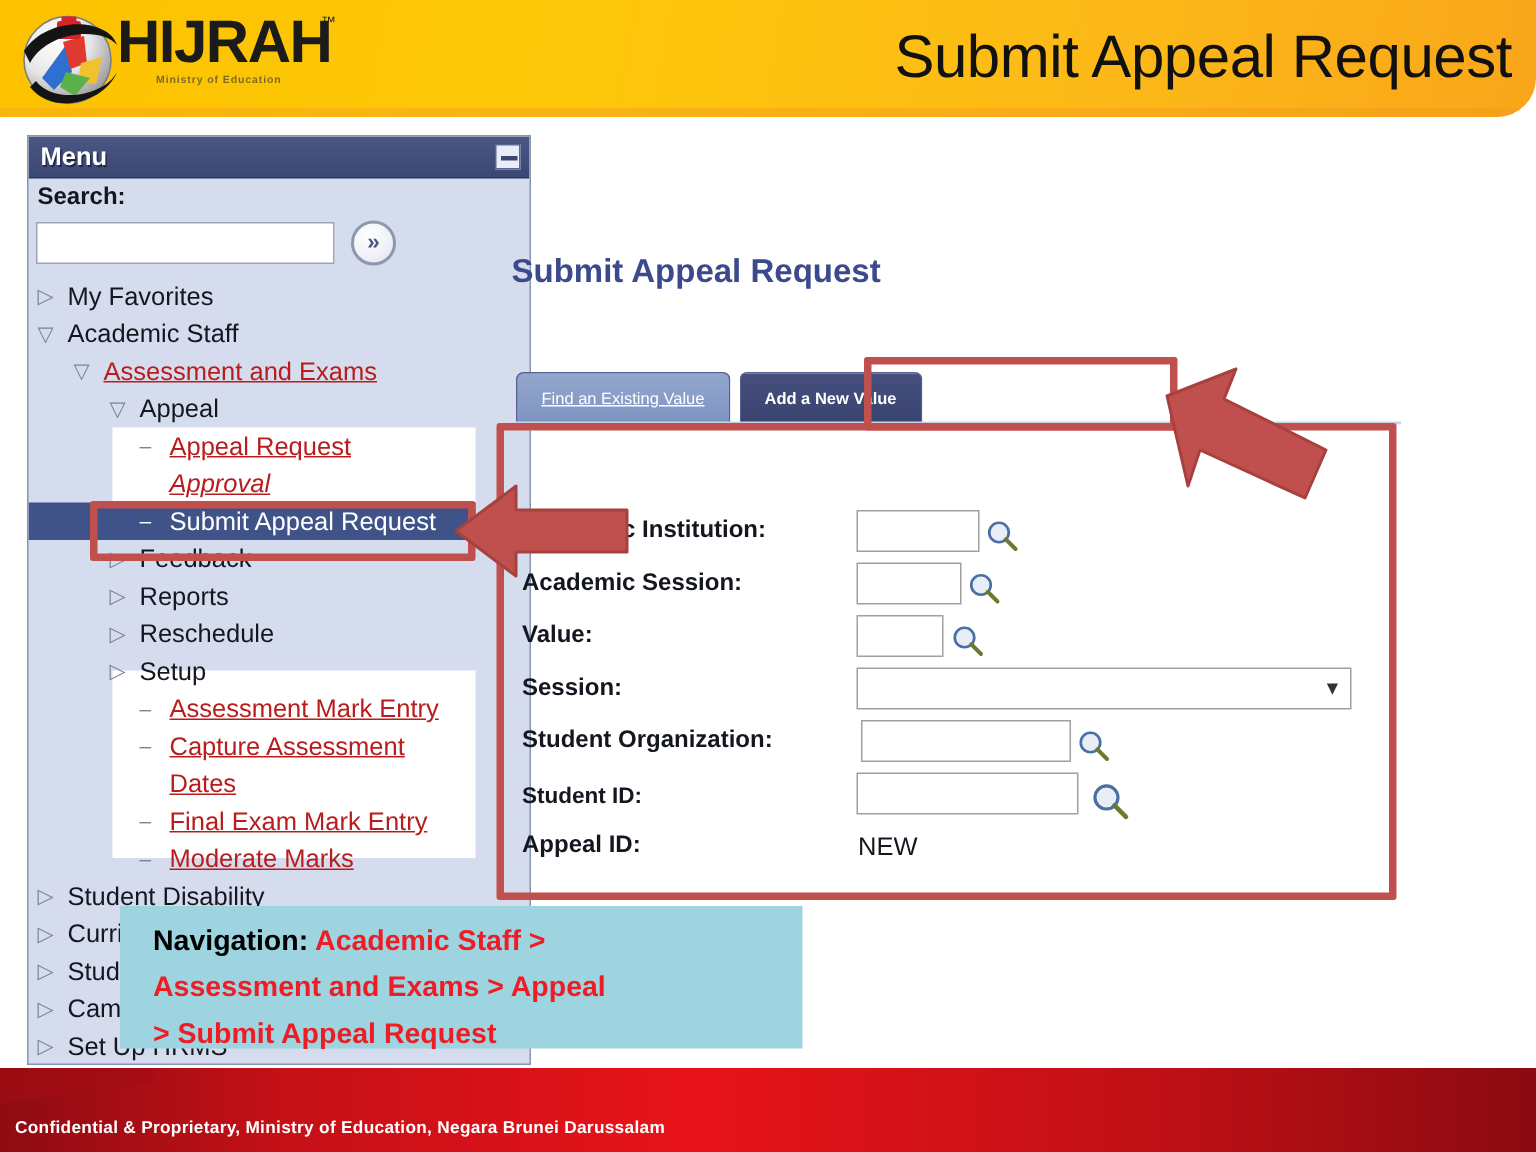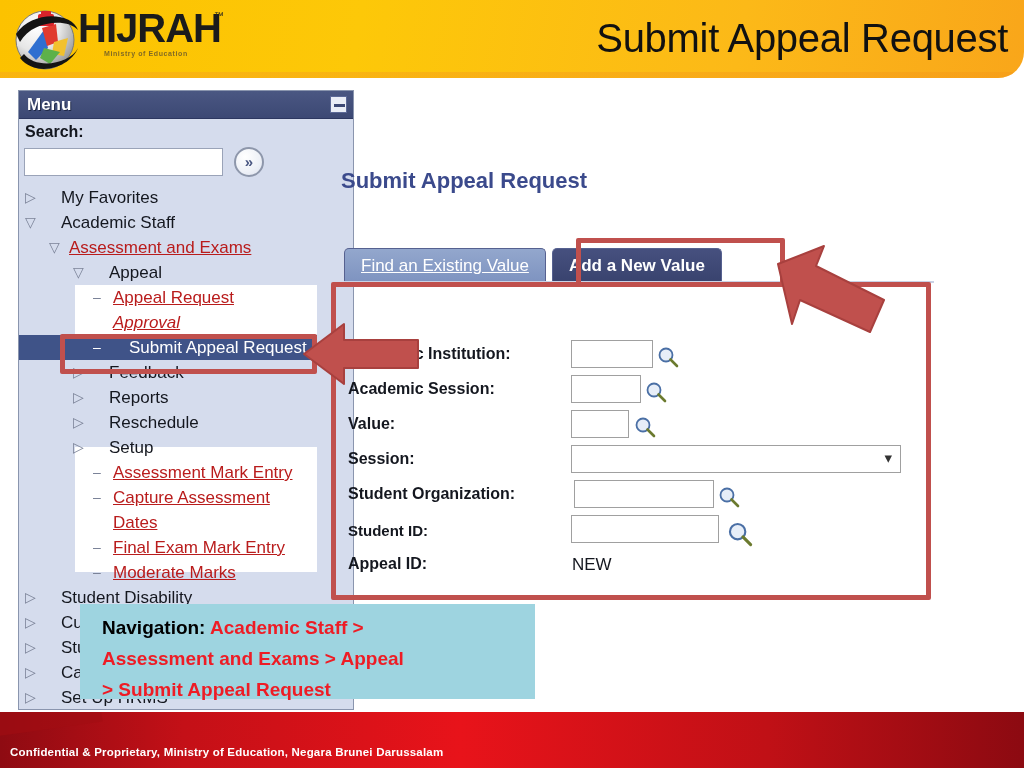--- a/index.html
+++ b/index.html
@@ -127,21 +127,21 @@
     white-space: nowrap;
   }
   .tnode .bullet {
     position:absolute; top: 0; font-size: 14px; color:#7b8398;
   }
   .tnode .lbl { position:absolute; top:0; }
   .tnode.link .lbl {
     color: #b91c1c;
     text-decoration: underline;
   }
-  .tnode.plain .lbl { color: #14171f; margin-left: 16px; }
+  .tnode.plain .lbl { color: #14171f; }
   .tnode.selected {
     background: #3f5388;
   }
   .tnode.selected .lbl { color: #ffffff; text-decoration: none; font-weight: 400;}
   .tnode.selected .bullet { color:#ffffff; }
 
   
   .white-block {
     position:absolute; left: 56px; width: 242px;
     background:#ffffff;
@@ -152,21 +152,21 @@
     position:absolute; left: 341px; top: 168px;
     font-size: 22px; font-weight: 700; color: #3b4a8c;
   }
   .tabs { position:absolute; left: 344px; top: 248px; }
   .tab {
     position:relative;
     display:inline-block;
     height: 34px;
     line-height: 34px;
     padding: 0 16px;
-    font-size: 17px;
+    font-size: 11px;
     color: #ffffff;
     border-top-left-radius: 5px;
     border-top-right-radius: 5px;
     border: 1px solid #566190;
     border-bottom: none;
     box-sizing: border-box;
     vertical-align: bottom;
   }
   .tab.inactive {
     background: linear-gradient(#93a7cd, #7e93c0);

